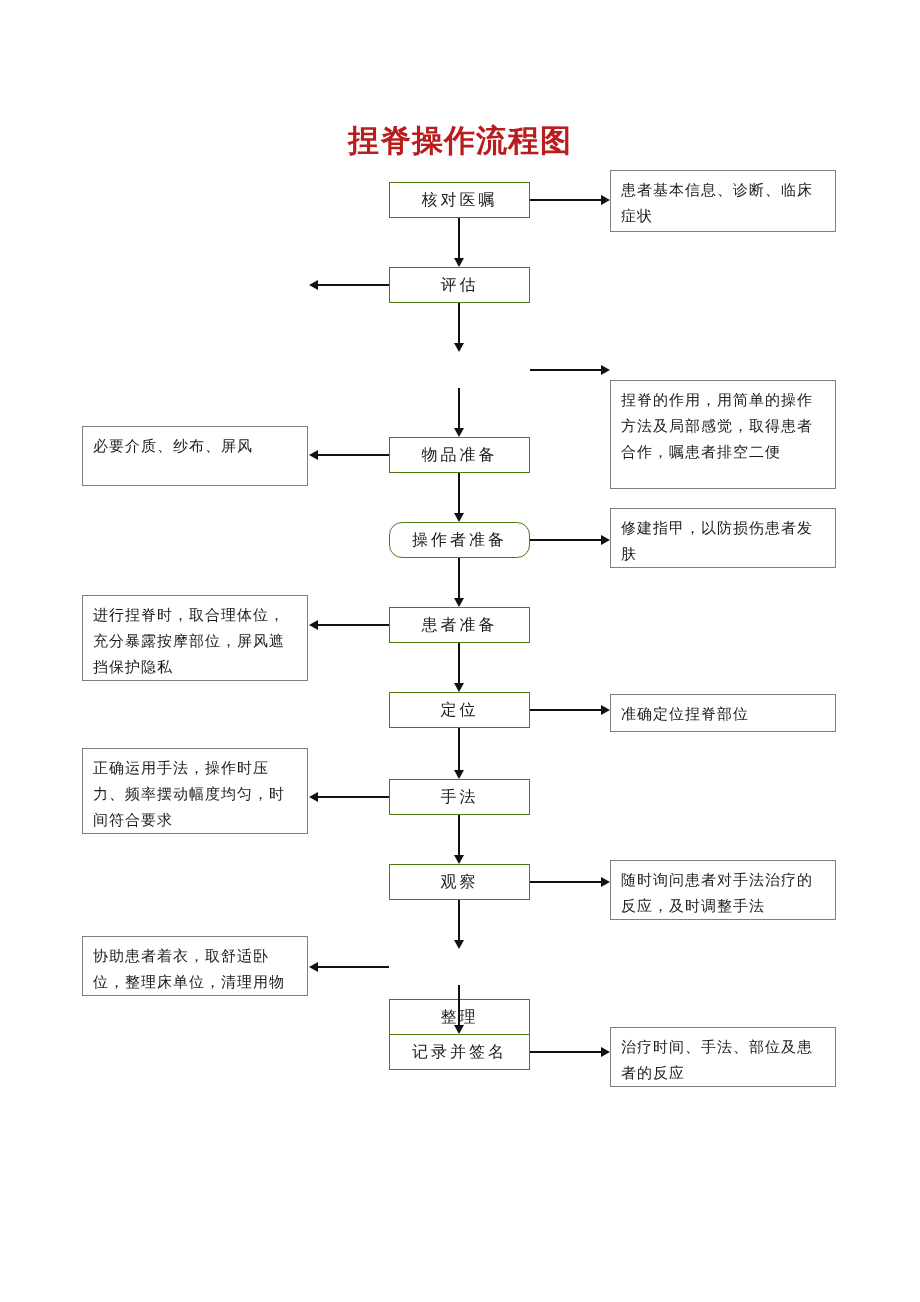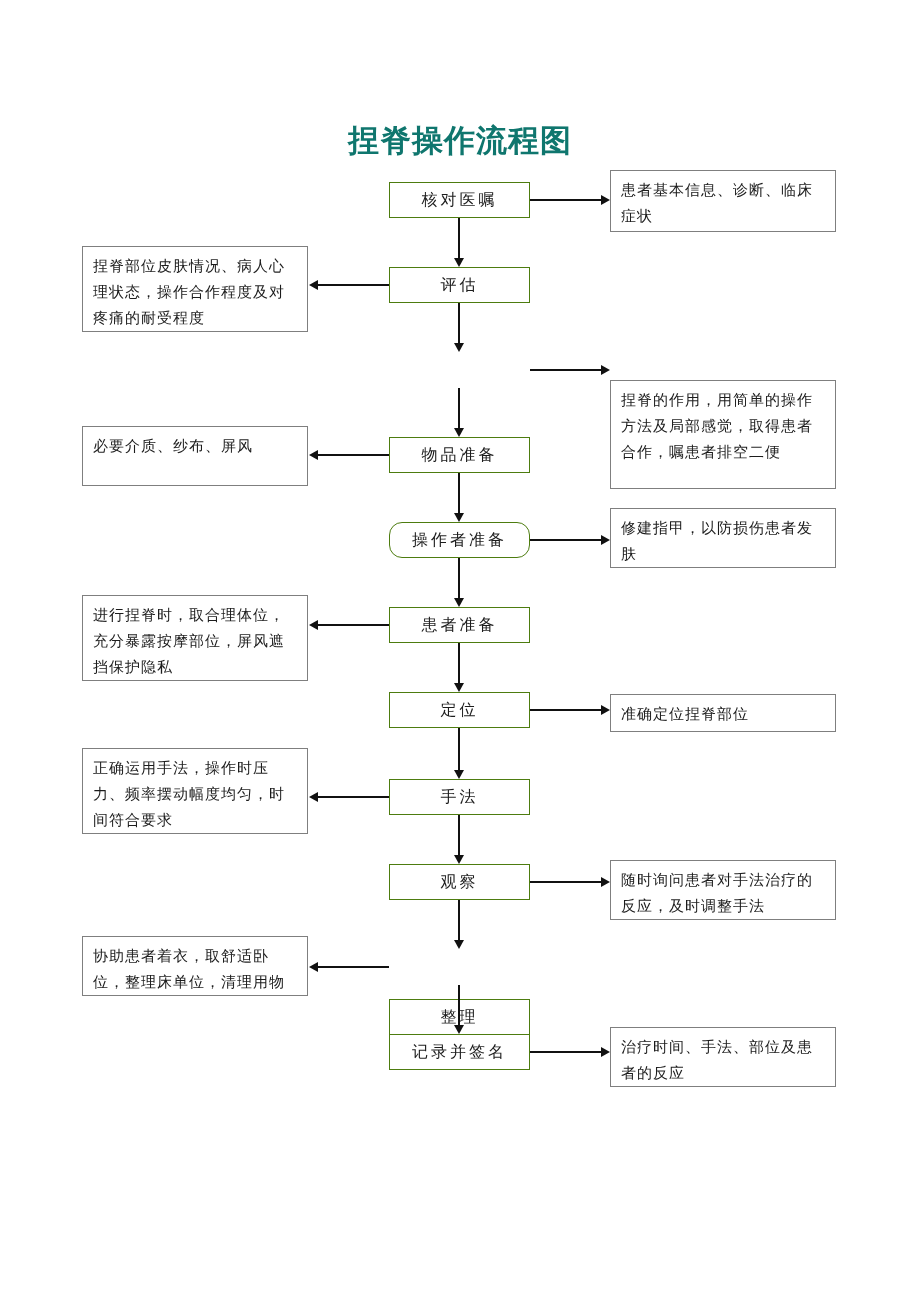--- a/index.html
+++ b/index.html
@@ -10,21 +10,21 @@
     position: relative;
     color: #1c1c1c;
   }
   .page {
     position: absolute; left: 0; top: 0; width: 920px; height: 1302px;
     background: #ffffff; overflow: hidden;
   }
   .title {
     position: absolute; top: 120px; left: 0; width: 920px;
     text-align: center; font-size: 31px; font-weight: 700;
-    letter-spacing: 1px; color: #0f766e;
+    letter-spacing: 1px; color: #b91c1c;
   }
   
   .cbox {
     position: absolute; left: 389px; width: 141px; height: 36px;
     border: 1px solid #4d7c0f; background: #fff;
     display: flex; align-items: center; justify-content: center;
     font-size: 16px; letter-spacing: 3px; box-sizing: border-box;
   }
   .c0 { top: 182px; } .c1 { top: 267px; } .c2 { top: 352px; }
   .c3 { top: 437px; } .c4 { top: 522px; border-radius: 13px; } .c5 { top: 607px; }
@@ -94,21 +94,20 @@
   <div class="cbox c1">评估</div>
   <div class="cbox c3">物品准备</div>
   <div class="cbox c4">操作者准备</div>
   <div class="cbox c5">患者准备</div>
   <div class="cbox c6">定位</div>
   <div class="cbox c7">手法</div>
   <div class="cbox c8">观察</div>
   <div class="cbox c9">整理</div>
   <div class="cbox c10">记录并签名</div>
 
-  <div class="sbox lcol l0">捏脊部位皮肤情况、病人心理状态，操作合作程度及对疼痛的耐受程度</div>
   <div class="sbox lcol l1">必要介质、纱布、屏风</div>
   <div class="sbox lcol l2">进行捏脊时，取合理体位，充分暴露按摩部位，屏风遮挡保护隐私</div>
   <div class="sbox lcol l3">正确运用手法，操作时压力、频率摆动幅度均匀，时间符合要求</div>
   <div class="sbox lcol l4">协助患者着衣，取舒适卧位，整理床单位，清理用物</div>
 
   <div class="sbox rcol r0">患者基本信息、诊断、临床症状</div>
   <div class="sbox rcol r1">捏脊的作用，用简单的操作方法及局部感觉，取得患者合作，嘱患者排空二便</div>
   <div class="sbox rcol r2">修建指甲，以防损伤患者发肤</div>
   <div class="sbox rcol r3">准确定位捏脊部位</div>
   <div class="sbox rcol r4">随时询问患者对手法治疗的反应，及时调整手法</div>

